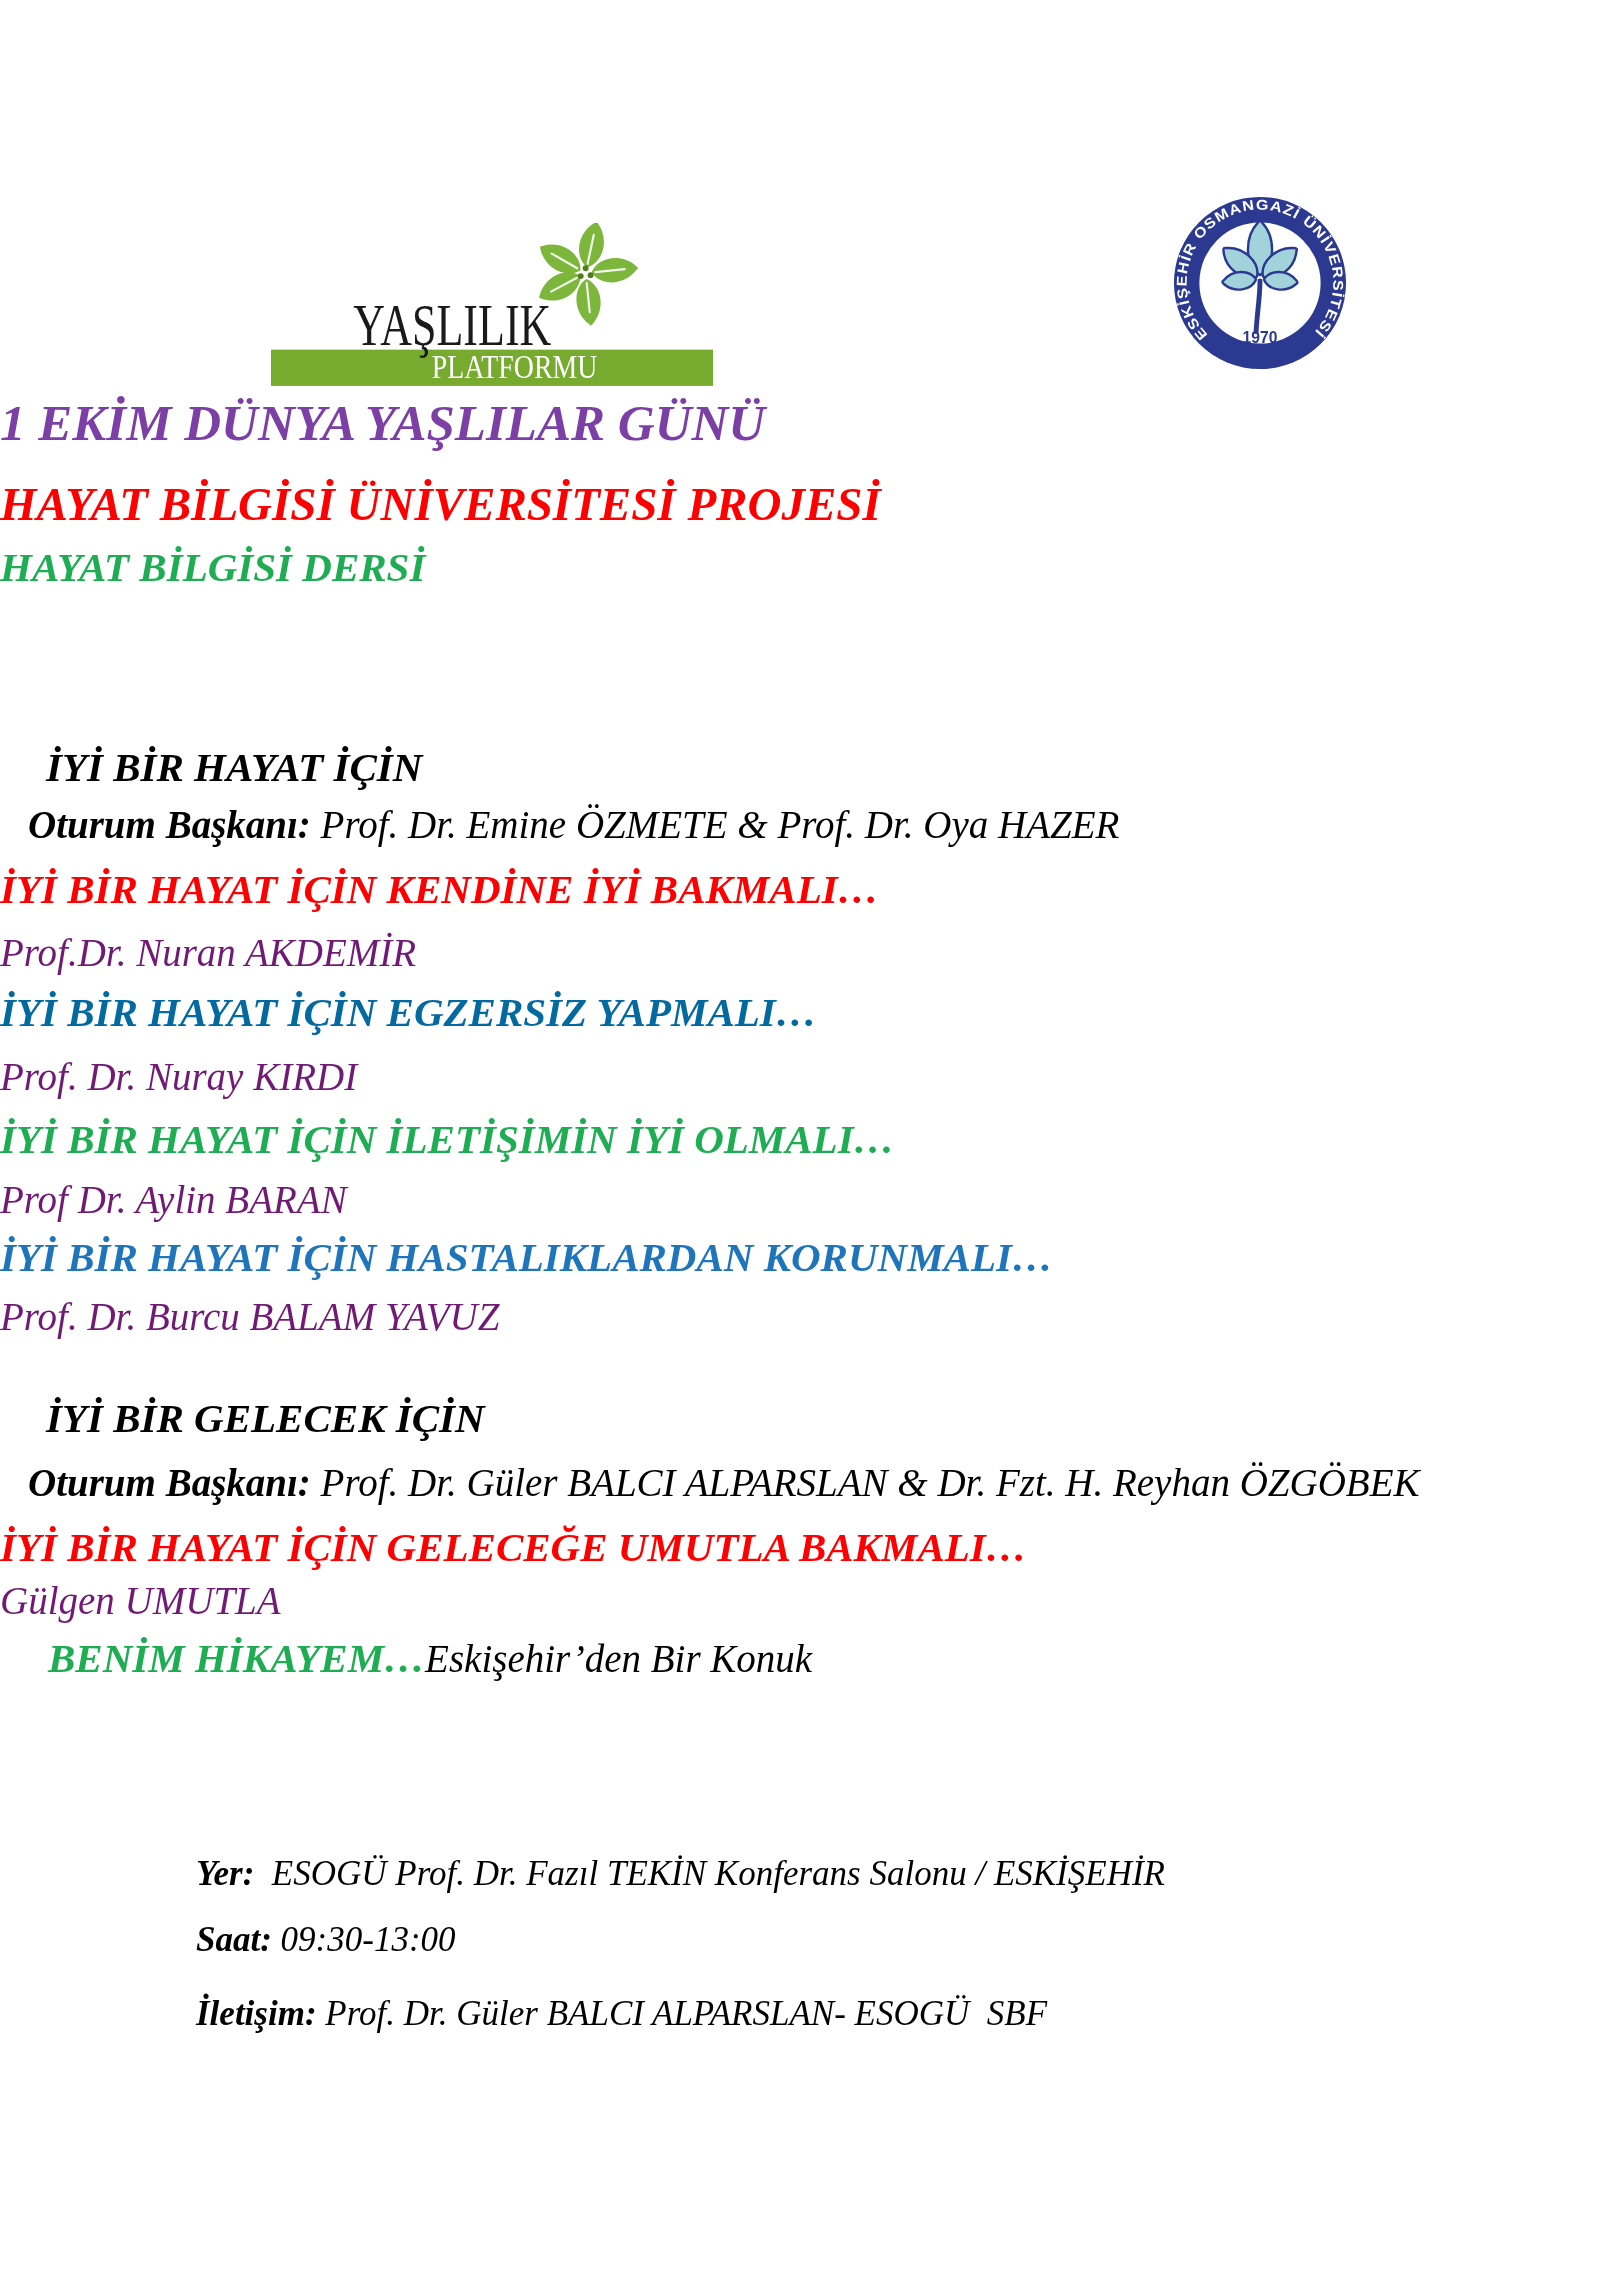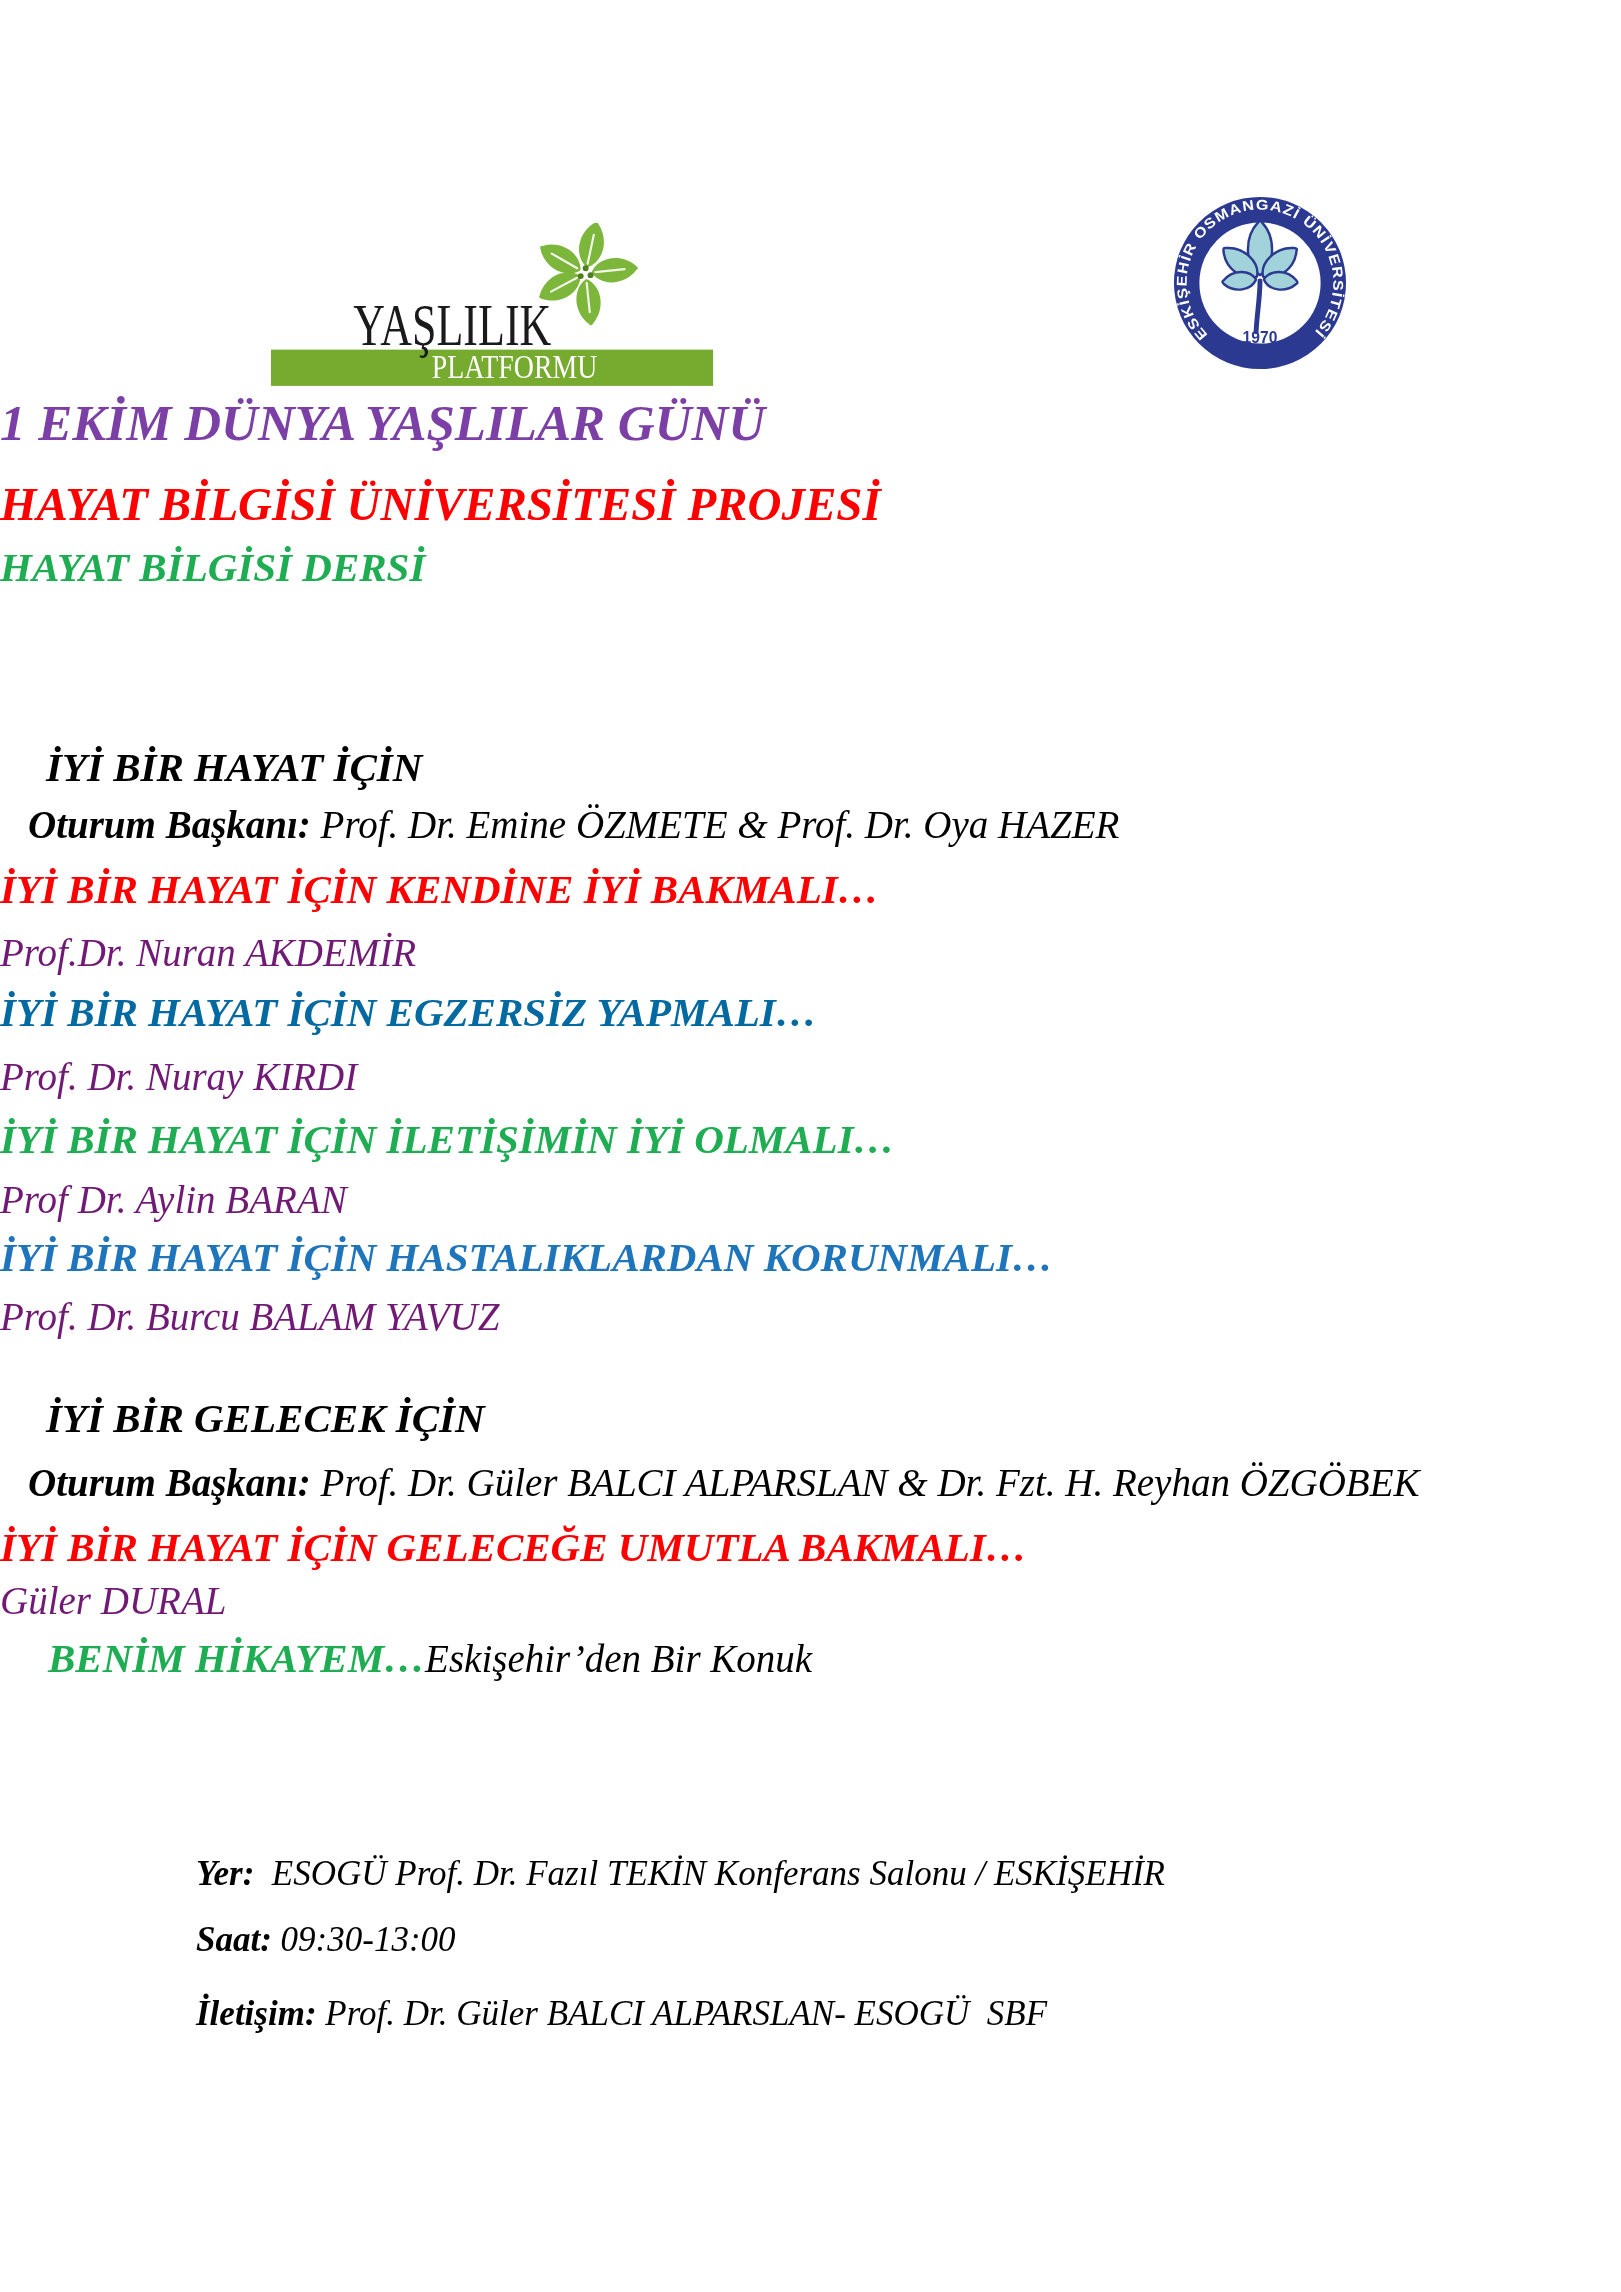--- a/index.html
+++ b/index.html
@@ -118,21 +118,21 @@
 <div class="line speaker" style="top:1175px;">Prof Dr. Aylin BARAN</div>
 
 <div class="line topic" style="top: 1231px; color: rgb(31, 117, 188);">İYİ BİR HAYAT İÇİN HASTALIKLARDAN KORUNMALI…</div>
 <div class="line speaker" style="top:1292px;">Prof. Dr. Burcu BALAM YAVUZ</div>
 
 <div class="line heading" style="top:1392px;">İYİ BİR GELECEK İÇİN</div>
 
 <div class="line chair" style="top:1458px;"><span class="lbl">Oturum Başkanı:</span><span> Prof. Dr. Güler BALCI ALPARSLAN &amp; Dr. Fzt. H. Reyhan ÖZGÖBEK</span></div>
 
 <div class="line topic" style="top: 1521px; color: rgb(255, 0, 0);">İYİ BİR HAYAT İÇİN GELECEĞE UMUTLA BAKMALI…</div>
-<div class="line speaker" style="top:1576px;">Güler DURAL</div>
+<div class="line speaker" style="top:1576px;">Gülgen UMUTLA</div>
 
 <div class="line story" style="top:1632px;"><span class="story-lbl" style="color: rgb(31, 173, 83);">BENİM HİKAYEM…</span><span class="story-val">Eskişehir’den Bir Konuk</span></div>
 
 <div class="footer-line" style="top:1851px;"><span class="lbl">Yer:</span><span>  ESOGÜ Prof. Dr. Fazıl TEKİN Konferans Salonu / ESKİŞEHİR</span></div>
 
 <div class="footer-line" style="top:1917px;text-align:right;"><span class="lbl">Saat:</span><span> 09:30-13:00</span></div>
 
 <div class="footer-line" style="top:1991px;"><span class="lbl">İletişim:</span><span> Prof. Dr. Güler BALCI ALPARSLAN- ESOGÜ  SBF</span></div>
 
 

